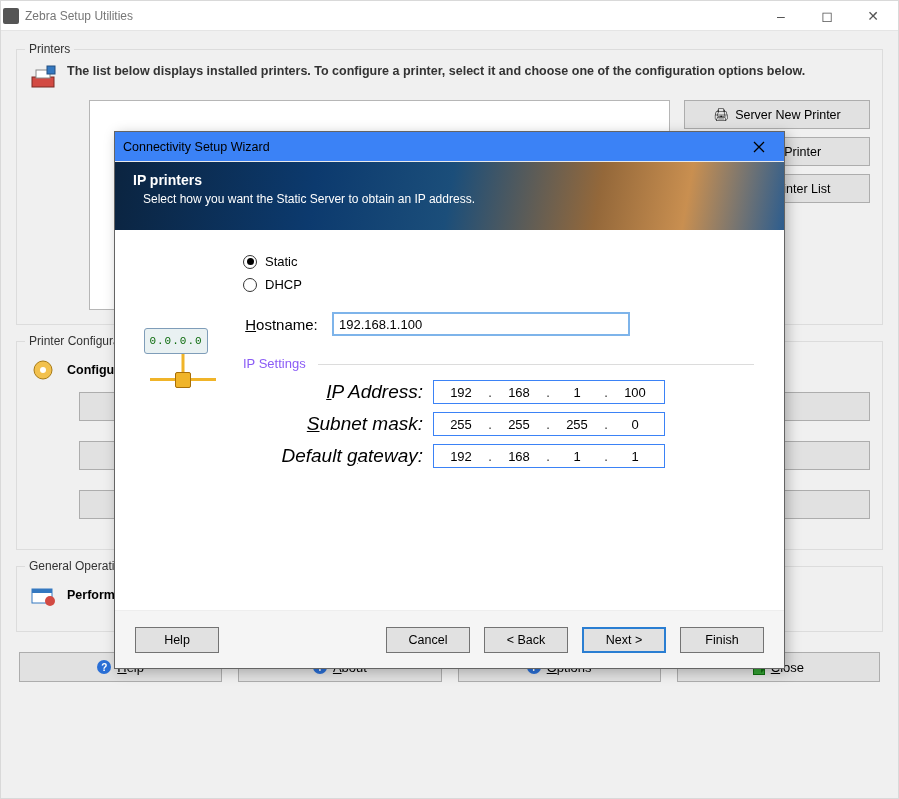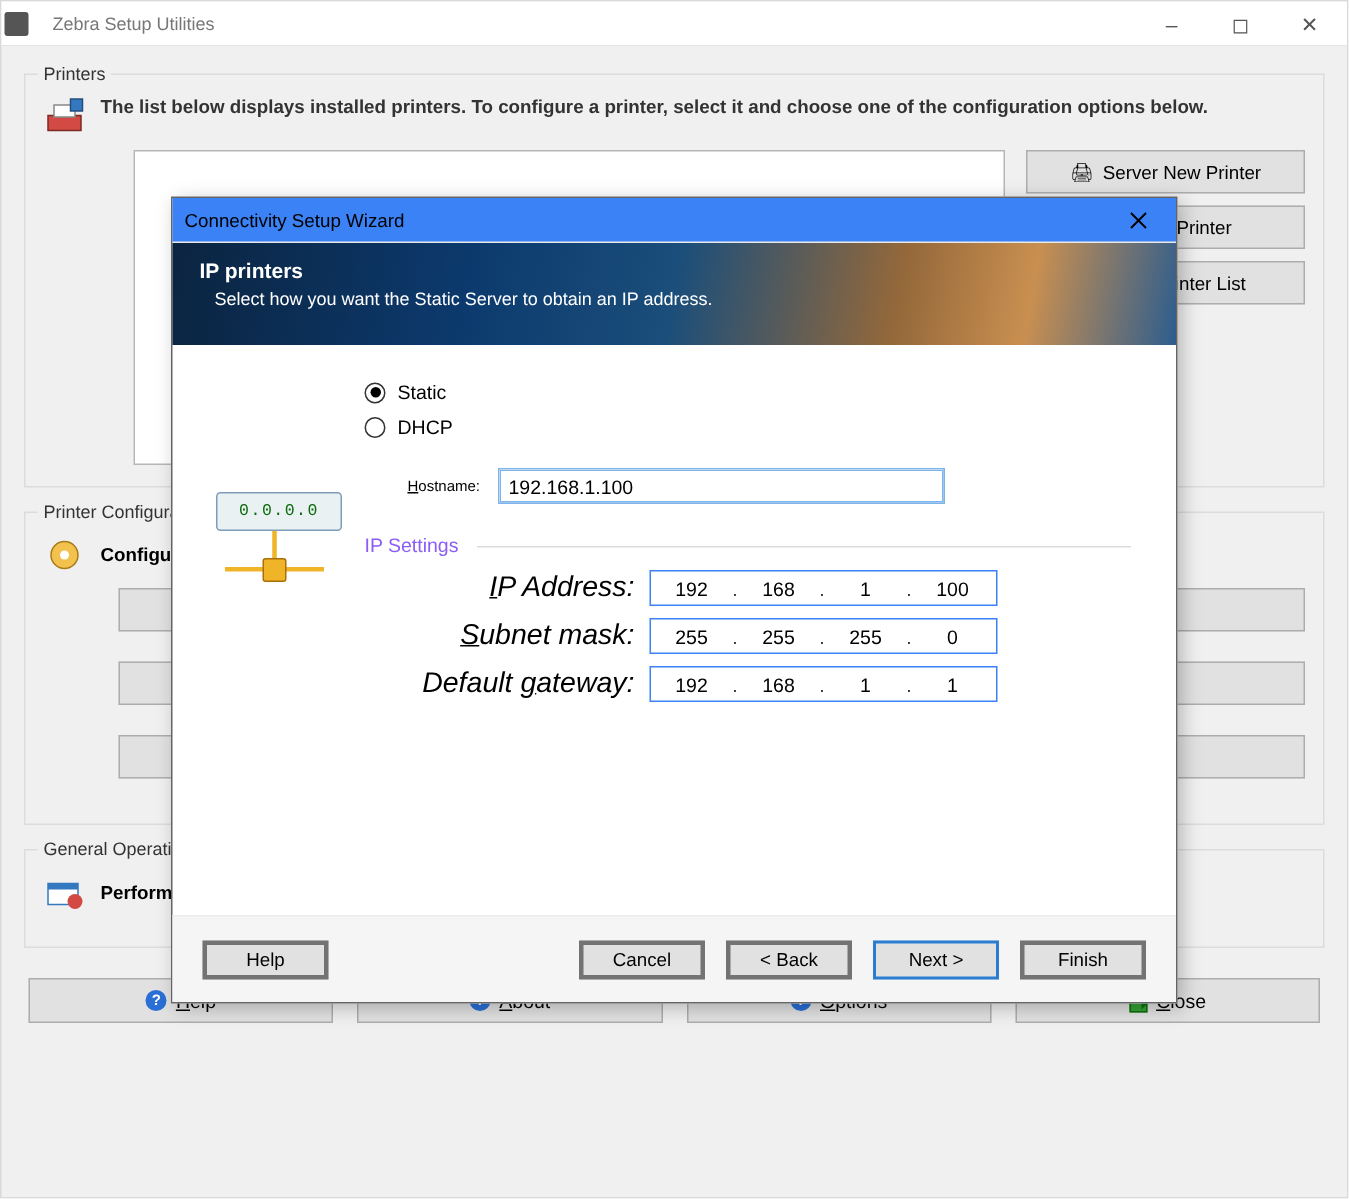--- a/index.html
+++ b/index.html
@@ -1,21 +1,21 @@
 <!DOCTYPE html>
 <html><head>
 <meta charset="utf-8">
 <style>
 * { box-sizing: border-box; margin: 0; padding: 0; font-family: "Segoe UI", Tahoma, sans-serif; }
 body { background: #fff; width: 899px; height: 799px; position: relative; overflow: hidden; }
 
 
 .main-window { position: absolute; inset: 0; border: 1px solid #d9d9d9; background: #f0f0f0; }
 .main-titlebar { height: 30px; background: #fff; border-bottom: 1px solid #e5e5e5; display: flex; align-items: center; padding: 0 2px; }
-.main-titlebar .title { font-size: 12px; color: #777; padding-left: 16px; flex: 1; }
+.main-titlebar .title { font-size: 12px; color: #777; padding-left: 6px; flex: 1; }
 .main-titlebar .app-icon { width: 16px; height: 16px; background: #555; border-radius: 2px; display:inline-block; }
 .win-controls { display: flex; height: 100%; }
 .win-ctrl { width: 46px; height: 100%; display:flex; align-items:center; justify-content:center; font-size: 14px; color:#555; }
 
 .main-body { padding: 18px 10px 10px 10px; position: relative; }
 
 .grp { border: 1px solid #dcdcdc; border-radius: 0; margin: 0 5px 16px 5px; position: relative; padding: 14px 12px 14px 12px; }
 .grp-title { position:absolute; top:-8px; left:8px; background:#f0f0f0; padding: 0 4px; font-size:12px; color:#333; }
 
 .printer-desc { display:flex; align-items:flex-start; gap:10px; margin-bottom:8px; }
@@ -41,48 +41,48 @@
 .dlg-close { width:38px; height:100%; display:flex; align-items:center; justify-content:center; }
 .dlg-close svg { width:12px; height:12px; }
 
 .banner { height:68px; position:relative; background: linear-gradient(100deg,#0b2440 0%, #0c3a6e 30%, #1b4e7a 50%, #94683a 72%, #c98f50 85%, #2d5d8e 100%); color:#fff; padding: 10px 18px; }
 .banner .h { font-size:14px; font-weight:700; }
 .banner .s { font-size:12px; margin-top:4px; padding-left:10px; }
 
 .dlg-body { flex:1; display:flex; padding: 20px 24px 10px 24px; gap: 16px; }
 .net-icon-col { width:88px; display:flex; align-items:flex-start; justify-content:center; padding-top:78px; }
 .net-icon { width:78px; height:64px; position:relative; }
-.net-disp { width:84px; height:26px; border:1px solid #7f9db9; border-radius:3px; background:#e9f1f2; display:flex; align-items:center; justify-content:center; letter-spacing:1px; font-family: "Courier New", monospace; font-size:11px; color:#0b6a0b; }
+.net-disp { width:64px; height:26px; border:1px solid #7f9db9; border-radius:3px; background:#e9f1f2; display:flex; align-items:center; justify-content:center; letter-spacing:1px; font-family: "Courier New", monospace; font-size:11px; color:#0b6a0b; }
 .net-stem { position:absolute; left:50%; top:26px; width:3px; height:20px; background:#f0b429; transform:translateX(-50%); }
 .net-node { position:absolute; left:50%; top:44px; width:16px; height:16px; background:#f0b429; border:1px solid #a86f07; border-radius:2px; transform:translateX(-50%); }
 .net-bar  { position:absolute; left:6px; right:6px; top:50px; height:3px; background:#f0b429; }
 
 .form-col { flex:1; }
 .radio-row { display:flex; align-items:center; gap:8px; margin: 4px 0 8px 0; font-size:13px; }
 .radio-dot { width:14px; height:14px; border:1px solid #333; border-radius:50%; display:inline-flex; align-items:center; justify-content:center; }
 .radio-dot.sel::after { content:""; width:7px; height:7px; border-radius:50%; background:#000; }
 
 .field-row { display:flex; align-items:center; gap:12px; margin-top:20px; }
-.label { width:77px; font-size:10px; text-align:right; }
+.label { width:77px; font-size:15px; text-align:center; }
 .textin { height:24px; border:1px solid #7eb4ea; padding:0 6px; font-size:13px; outline:none; background:#fff; }
 .textin.focus { box-shadow: 0 0 0 1px #7eb4ea inset; }
 
 .fs { margin-top:20px; position:relative; padding-top:16px; }
 .fs::before { content:""; position:absolute; border-top:1px solid #dcdcdc; top:8px; left:75px; right:6px; }
 .fs-título { font-size:13px; position:absolute; top:0; left:0; background:#fff; padding-right:6px; color:#8b5cf6; }
 
 .ip-row { display:flex; align-items:center; gap: 10px; margin: 8px 0; }
 .ip-lbl { width: 180px; text-align:right; font-size:19px;font-style:italic; }
 .ip-box { flex: 0 0 232px; height:24px; border:1px solid #3b82f6; background:#fff; display:flex; align-items:center; font-size:13px; }
 .oct { width:54px; text-align:center; display:inline-block; }
 .sep { width:4px; text-align:center; color:#333; }
 
 .dlg-footer { height:58px; border-top:1px solid #eee; padding: 15px 20px; display:flex; align-items:center; gap:14px; background:#f5f5f5; }
 .dlg-footer .spacer { flex:1; }
-.dbtn { width:84px; height:26px; font-size:12.5px; border:3px solid #737373; background:#e1e1e1; display:inline-flex; align-items:center; justify-content:center; }
+.dbtn { width:84px; height:26px; font-size:12.5px; border:1px solid #737373; background:#e1e1e1; display:inline-flex; align-items:center; justify-content:center; }
 .dbtn.primary { border:2px solid #2a7ed2; background:#e1e1e1; }
 
 
 .ico { width:28px; height:28px; display:inline-block; }
 .icon-door { width:12px; height:16px; background:#33a133; border:1px solid #0f6e0f; display:inline-block; position:relative; }
 .icon-door::after { content:""; position:absolute; right:-5px; top:5px; border:4px solid transparent; border-left-color:#0f6e0f; }
 </style>
 </head>
 <body>
 

